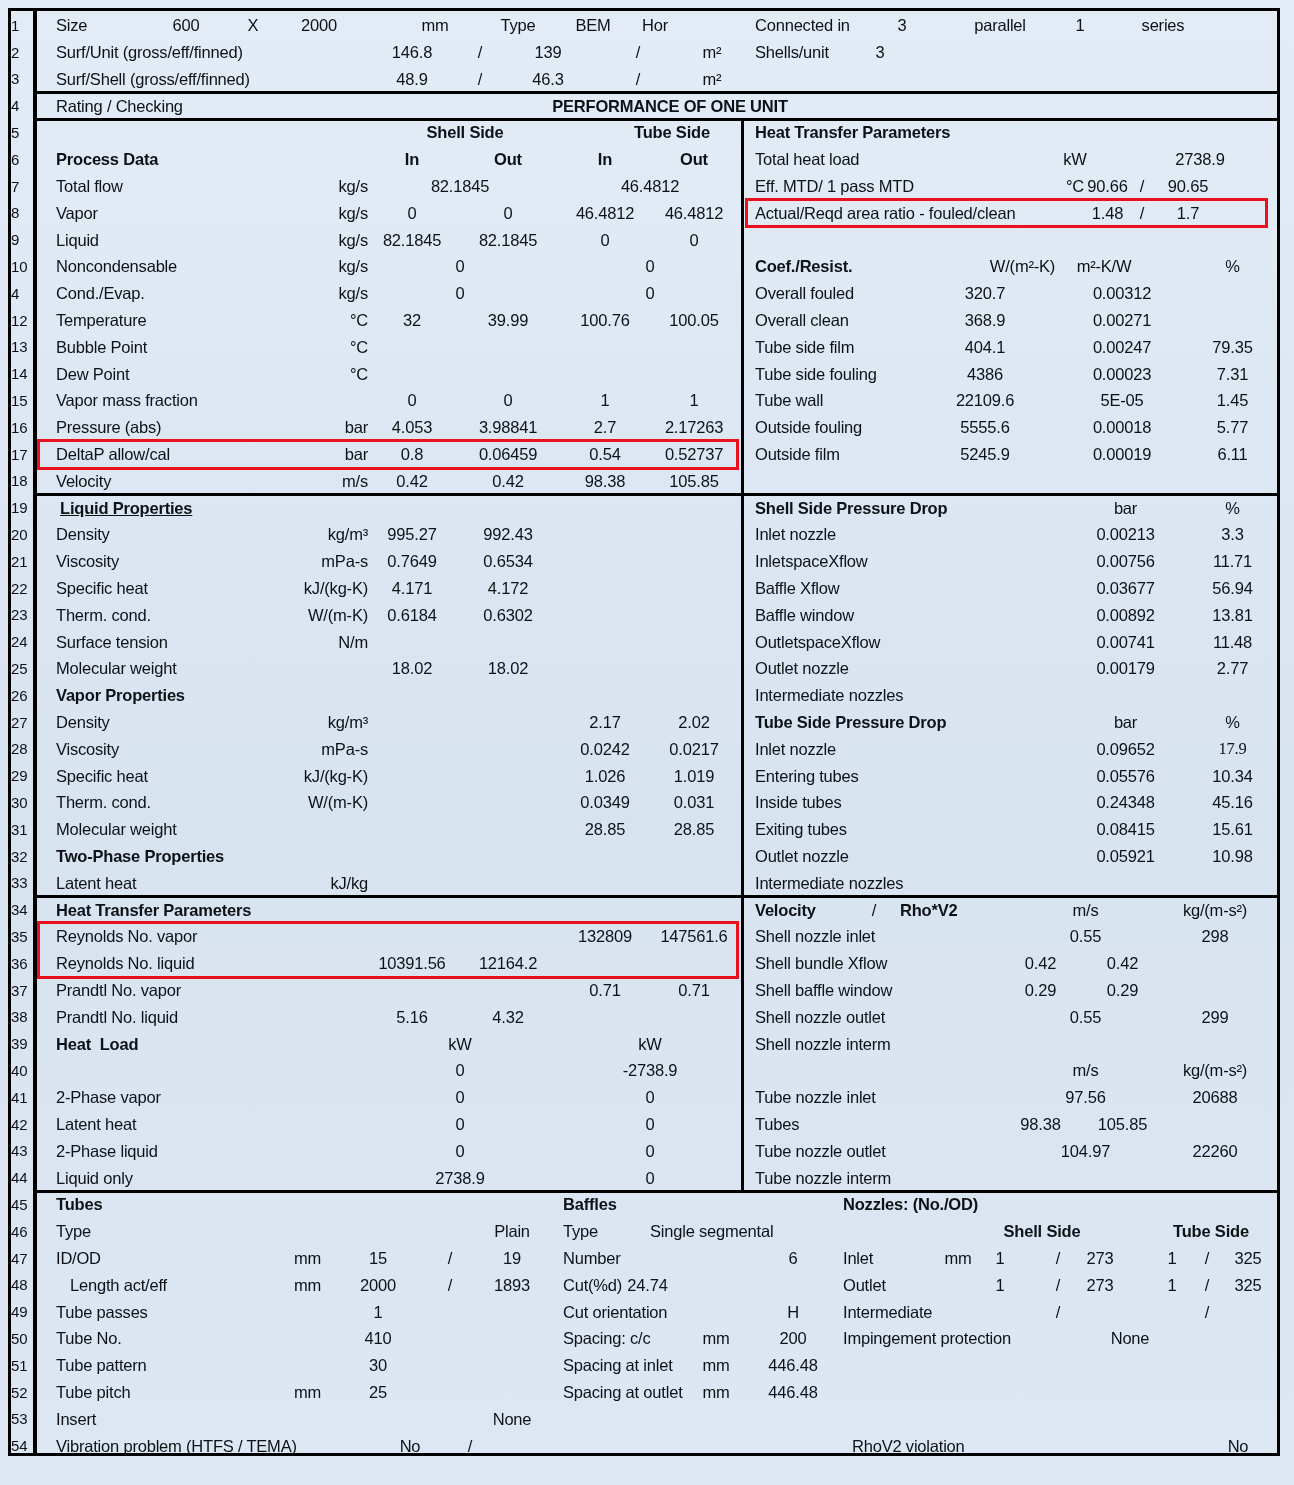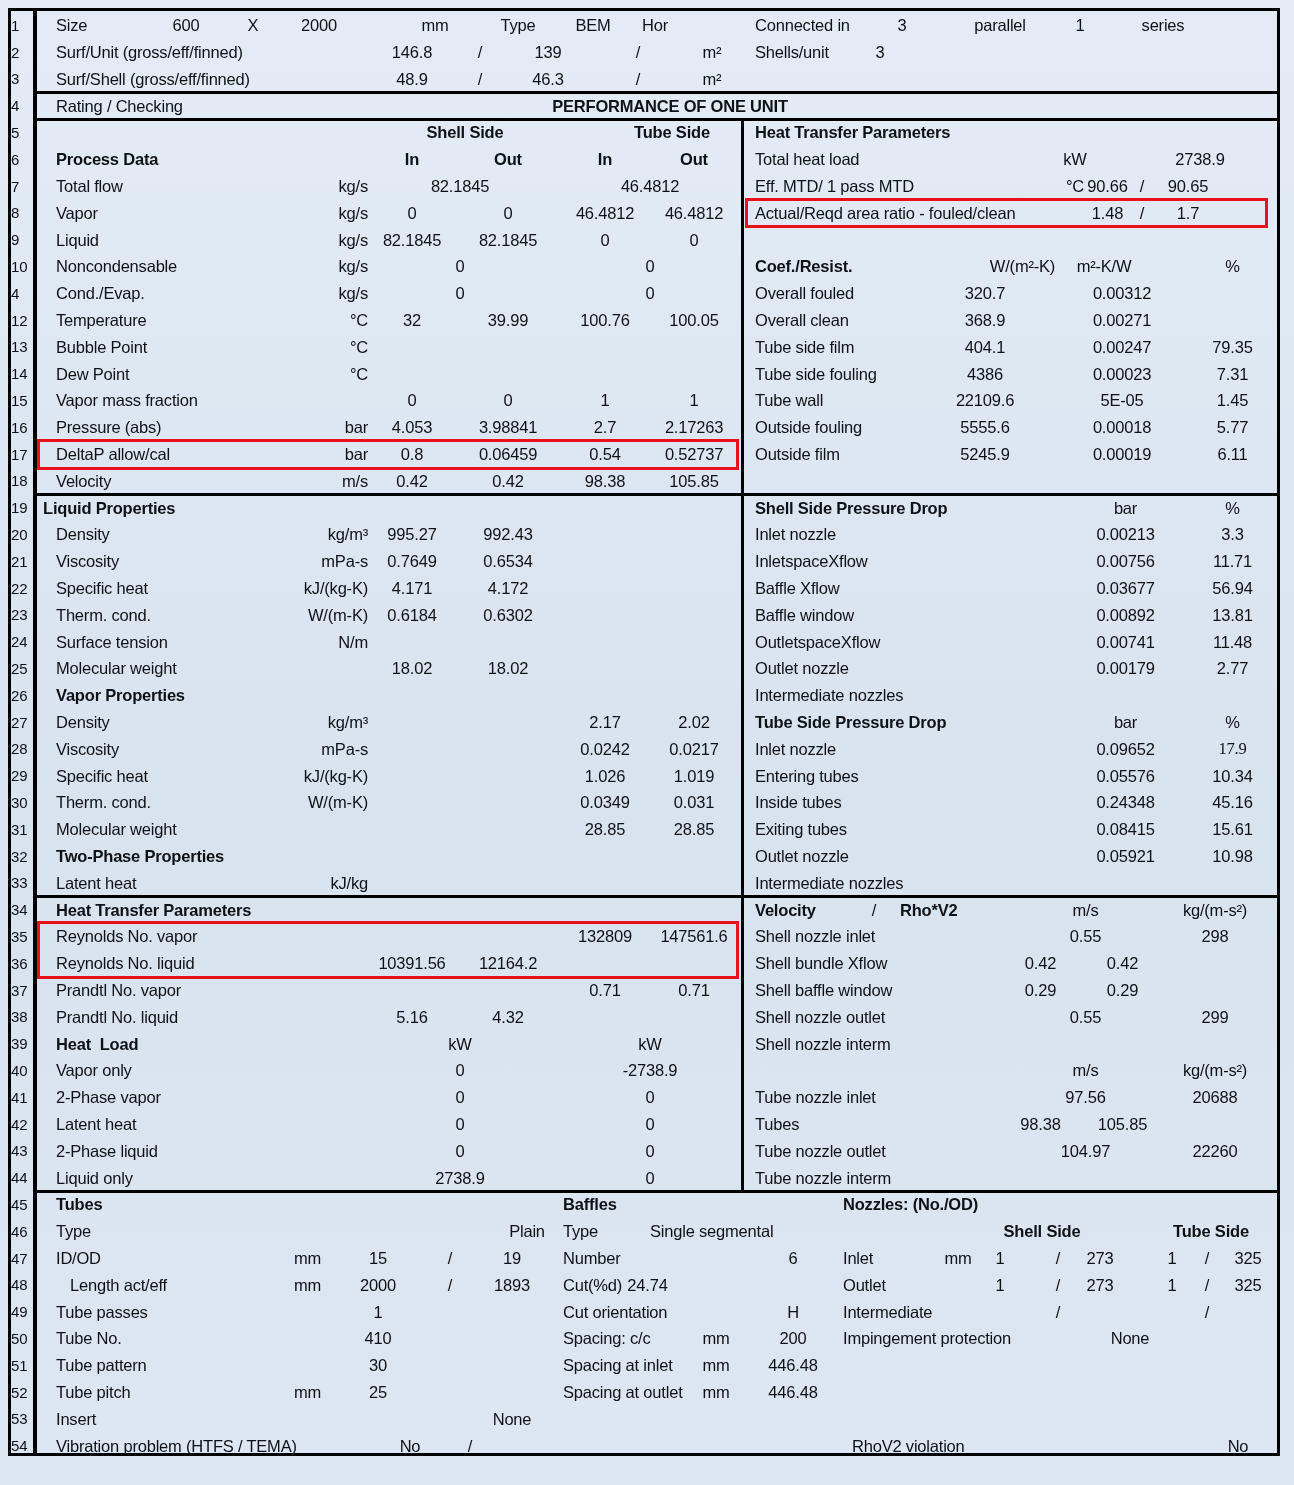--- a/index.html
+++ b/index.html
@@ -257,21 +257,21 @@
       </div>
       <div class="row" style="top: 467.6px;">
         <span class="cell l" style="left: 56px; width: 320px;">Velocity</span>
         <span class="cell r" style="left: 208px; width: 160px;">m/s</span>
         <span class="cell c" style="left: 357px; width: 110px;">0.42</span>
         <span class="cell c" style="left: 453px; width: 110px;">0.42</span>
         <span class="cell c" style="left: 550px; width: 110px;">98.38</span>
         <span class="cell c" style="left: 639px; width: 110px;">105.85</span>
       </div>
       <div class="row" style="top: 494.4px;">
-        <span class="cell l b" style="left: 43px; width: 320px;">Liquid Properties</span>
+        <span class="cell l b" style="left: 60px; width: 320px; text-decoration: underline;">Liquid Properties</span>
         <span class="cell l b" style="left: 755px; width: 420px;">Shell Side Pressure Drop</span>
         <span class="cell c" style="left: 1068px; width: 115px;">bar</span>
         <span class="cell c" style="left: 1180px; width: 105px;">%</span>
       </div>
       <div class="row" style="top: 521.2px;">
         <span class="cell l" style="left: 56px; width: 320px;">Density</span>
         <span class="cell r" style="left: 208px; width: 160px;">kg/m³</span>
         <span class="cell c" style="left: 357px; width: 110px;">995.27</span>
         <span class="cell c" style="left: 453px; width: 110px;">992.43</span>
         <span class="cell l" style="left: 755px; width: 420px;">Inlet nozzle</span>
@@ -419,21 +419,20 @@
         <span class="cell c" style="left: 1028px; width: 115px;">0.55</span>
         <span class="cell c" style="left: 1150px; width: 130px;">299</span>
       </div>
       <div class="row" style="top: 1030.4px;">
         <span class="cell l b" style="left: 56px; width: 320px;">Heat  Load</span>
         <span class="cell c" style="left: 395px; width: 130px;">kW</span>
         <span class="cell c" style="left: 585px; width: 130px;">kW</span>
         <span class="cell l" style="left: 755px; width: 420px;">Shell nozzle interm</span>
       </div>
       <div class="row" style="top: 1057.2px;">
-        <span class="cell l" style="left: 56px; width: 320px;">Vapor only</span>
         <span class="cell c" style="left: 395px; width: 130px;">0</span>
         <span class="cell c" style="left: 585px; width: 130px;">-2738.9</span>
         <span class="cell c" style="left: 1028px; width: 115px;">m/s</span>
         <span class="cell c" style="left: 1150px; width: 130px;">kg/(m-s²)</span>
       </div>
       <div class="row" style="top: 1084px;">
         <span class="cell l" style="left: 56px; width: 320px;">2-Phase vapor</span>
         <span class="cell c" style="left: 395px; width: 130px;">0</span>
         <span class="cell c" style="left: 585px; width: 130px;">0</span>
         <span class="cell l" style="left: 755px; width: 420px;">Tube nozzle inlet</span>
@@ -462,21 +461,21 @@
         <span class="cell c" style="left: 585px; width: 130px;">0</span>
         <span class="cell l" style="left: 755px; width: 420px;">Tube nozzle interm</span>
       </div>
       <div class="row" style="top: 1191.2px;">
         <span class="cell l b" style="left: 56px; width: 260px;">Tubes</span>
         <span class="cell l b" style="left: 563px; width: 185px;">Baffles</span>
         <span class="cell l b" style="left: 843px; width: 190px;">Nozzles: (No./OD)</span>
       </div>
       <div class="row" style="top: 1218px;">
         <span class="cell l" style="left: 56px; width: 260px;">Type</span>
-        <span class="cell c" style="left: 487px; width: 80px;">Plain</span>
+        <span class="cell c" style="left: 472px; width: 80px;">Plain</span>
         <span class="cell l" style="left: 563px; width: 185px;">Type</span>
         <span class="cell l" style="left: 650px; width: 170px;">Single segmental</span>
         <span class="cell c b" style="left: 962px; width: 160px;">Shell Side</span>
         <span class="cell c b" style="left: 1136px; width: 150px;">Tube Side</span>
       </div>
       <div class="row" style="top: 1244.8px;">
         <span class="cell l" style="left: 56px; width: 260px;">ID/OD</span>
         <span class="cell c" style="left: 270px; width: 75px;">mm</span>
         <span class="cell c" style="left: 338px; width: 80px;">15</span>
         <span class="cell c" style="left: 432px; width: 36px;">/</span>

